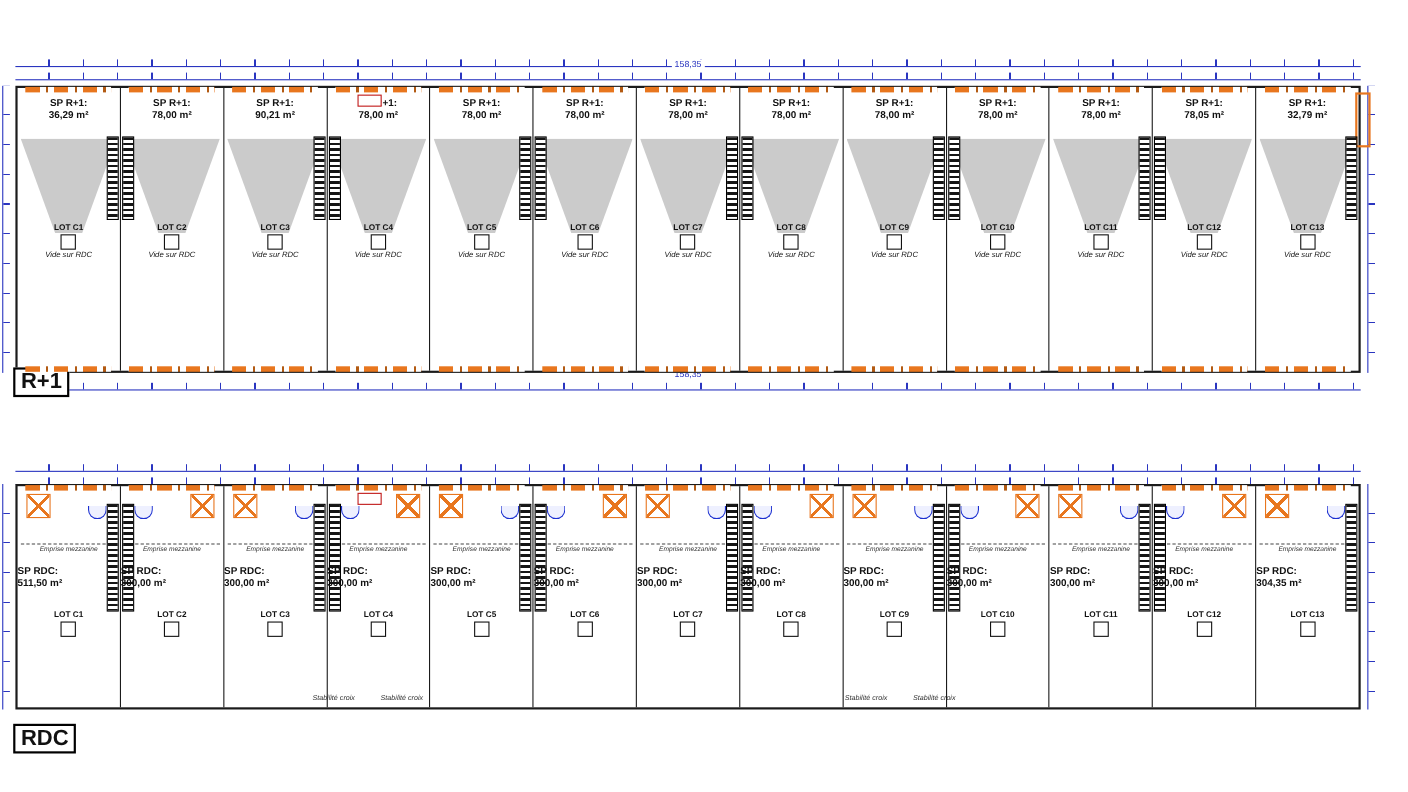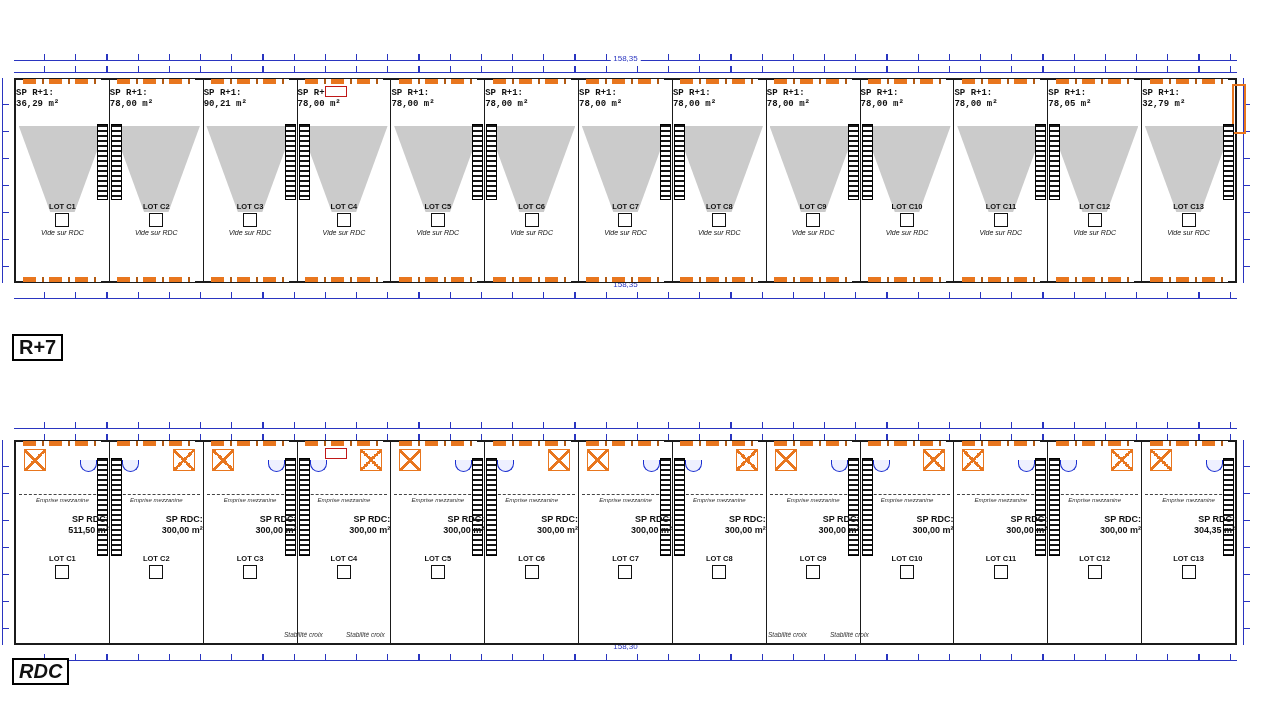--- a/index.html
+++ b/index.html
@@ -1,32 +1,32 @@
 <!DOCTYPE html>
 <html><head>
 <meta charset="utf-8">
 <style>
   html,body{margin:0;padding:0;background:#fff;}
   .stage{position:relative;width:1280px;height:720px;background:#fff;overflow:hidden;
          font-family:"Liberation Sans","DejaVu Sans",sans-serif;color:#111;}
 
   .plan{position:absolute;}
-  .p1{left:14px;top:78px;width:1223px;height:205px;}
+  .p1{left:14px;top:78px;width:1223px;height:261px;}
   .p2{left:14px;top:440px;width:1223px;height:205px;}
 
   .building{position:relative;width:100%;height:100%;display:flex;border:2.5px solid #1b1b1b;
             background:#fff;box-sizing:border-box;}
   .unit{flex:1 1 0;position:relative;border-left:1.5px solid #1b1b1b;box-sizing:border-box;}
   .unit:first-child{border-left:none;}
 
   .wstrip{position:absolute;left:8%;width:84%;height:5px;z-index:1;
           background:repeating-linear-gradient(90deg,#e8761e 0 13px,#fff 13px 19px,#b35a12 19px 21px,#fff 21px 26px);}
   .wt{top:-1px;}.wb{bottom:-1px;}
 
-  .spblk{position:absolute;top:8px;width:100%;text-align:left;z-index:3;font-family:Liberation Mono, monospace;}
+  .spblk{position:absolute;top:8px;width:100%;text-align:center;z-index:3;}
   .spl{font-weight:bold;font-size:9px;line-height:11px;}
 
   .voidtri{position:absolute;top:46px;left:3%;width:94%;height:86px;background:#cbcbcb;
            clip-path:polygon(0 0,100% 0,64% 100%,36% 100%);z-index:0;}
 
   .stair{position:absolute;top:44px;width:9px;height:74px;border:1px solid #000;z-index:2;
          background:repeating-linear-gradient(180deg,#151515 0 2px,#fff 2px 5px);}
   .unit:nth-child(odd) .stair{right:1px;}
   .unit:nth-child(even) .stair{left:1px;}
 
@@ -46,40 +46,40 @@
 
   .mezz{position:absolute;top:0;left:3px;right:3px;height:52px;border-bottom:1.5px dashed #444;z-index:1;}
   .mezztxt{position:absolute;top:55px;width:100%;text-align:center;font-style:italic;font-size:6px;color:#333;z-index:1;}
 
   .s2{top:16px;height:96px;}
   .bdoor{position:absolute;top:18px;width:15px;height:11px;border:1.5px solid #1b2fd0;border-top:none;
          border-radius:0 0 9px 9px;background:#eef0ff;z-index:2;}
   .unit:nth-child(odd) .bdoor{right:12px;}
   .unit:nth-child(even) .bdoor{left:12px;}
 
-  .spblk2{position:absolute;top:72px;width:100%;text-align:right;z-index:3;}
+  .spblk2{position:absolute;top:72px;width:100%;text-align:left;z-index:3;}
   .lotblk2{position:absolute;top:112px;width:100%;text-align:center;z-index:3;}
 
   
   .dimline{position:absolute;left:0;width:100%;height:14px;z-index:0;border-bottom:1.2px solid #2a35c0;
            background:repeating-linear-gradient(90deg,transparent 0 30px,#2a35c0 30px 31.2px) bottom/100% 6px no-repeat;}
   .dlt1{top:-20px;}.dlt2{top:-32px;}
   .dlb1{bottom:-16px;}
   .rdlt1{top:-14px;}.rdlt2{top:-26px;}
   .dimlbl{position:absolute;left:50%;transform:translateX(-50%);top:-4px;font-size:8px;color:#2a35c0;
           background:#fff;padding:0 3px;}
   .vdim{position:absolute;top:0;height:100%;width:6px;border-left:1.2px solid #2a35c0;
         background:repeating-linear-gradient(180deg,transparent 0 26px,#2a35c0 26px 27px) left/6px 100% no-repeat;}
   .vl{left:-12px;}.vr{right:-13px;}
 
   .extstair{position:absolute;right:-11px;top:4px;width:10px;height:46px;border:2px solid #e8761e;z-index:1;}
 
   .floortag{position:absolute;font-weight:bold;font-size:20px;border:2px solid #000;padding:0 5px;background:#fff;}
   .ft1{left:12px;top:334px;}
-  .ft2{left:12px;top:658px;font-style:italic;}
+  .ft2{left:12px;top:658px;}
 
   .stab{position:absolute;bottom:5px;font-style:italic;font-size:6.5px;color:#333;z-index:3;}
   .st1{left:268px;}.st2{left:330px;}.st3{left:752px;}.st4{left:814px;}
 </style>
 </head>
 <body>
 
 <div class="stage">
 
   <div class="plan p1">
@@ -287,28 +287,25 @@
             <div class="lot">LOT C13</div>
             <div class="dsq"></div>
             <div class="vide">Vide sur RDC</div>
           </div>
         <div class="wstrip wb"></div>
       </div>
       <div class="extstair"></div>
     </div>
   </div>
 
-  <div class="floortag ft1">R+7</div>
+  <div class="floortag ft1">R+1</div>
 
   <div class="plan p2">
     <div class="dimline rdlt2"></div>
     <div class="dimline rdlt1"></div>
-    <div class="dimline dlb1">
-        <span class="dimlbl">158,30</span>
-      </div>
     <div class="vdim vl"></div>
     <div class="vdim vr"></div>
 
     <div class="building">
       <div class="unit">
         <div class="wstrip wt"></div>
         <div class="xbox"></div>
         <div class="mezz"></div>
         <div class="mezztxt">Emprise mezzanine</div>
         <div class="stair s2"></div>

